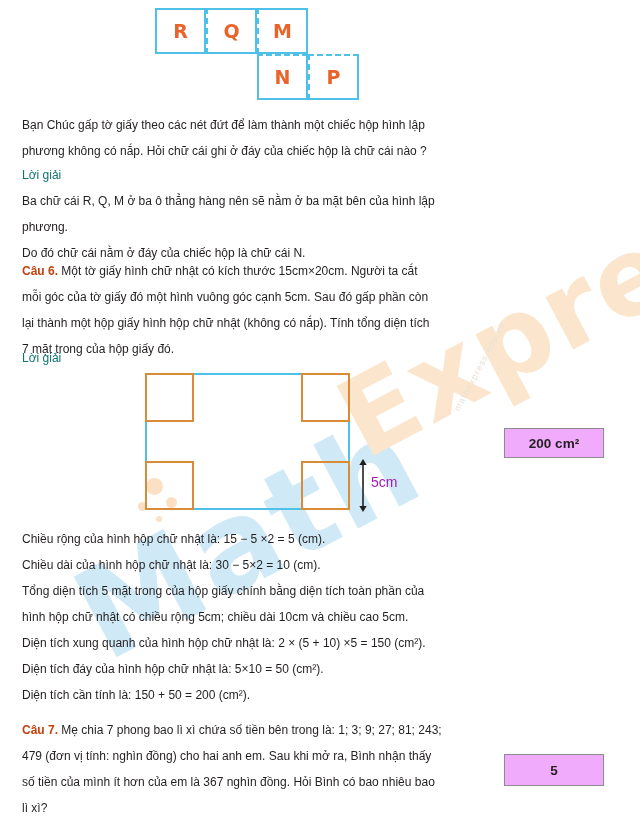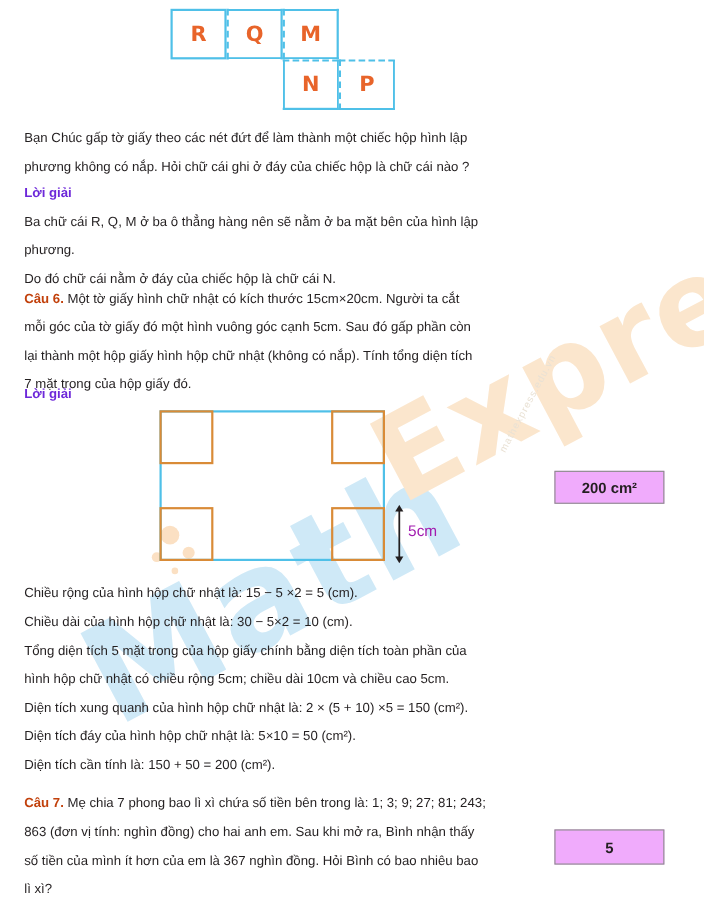--- a/index.html
+++ b/index.html
@@ -160,22 +160,22 @@
   
   .para {
     position: absolute;
     left: 22px;
     font-size: 12px;
     line-height: 26px;
     color: #231f20;
     width: 480px;
   }
   .heading-orange {
-    color: #6d28d9;
-    font-weight: 700;
+    color: #0f766e;
+    font-weight: 400;
   }
   .heading-blue {
     color: #c2410c;
     font-weight: 700;
   }
   .eq { white-space: nowrap; }
 
   
   .answer-box {
     position: absolute;
@@ -282,21 +282,21 @@
     <div class="eq">Chiều dài của hình hộp chữ nhật là: 30 − 5×2 = 10 (cm).</div>
     <div>Tổng diện tích 5 mặt trong của hộp giấy chính bằng diện tích toàn phần của</div>
     <div>hình hộp chữ nhật có chiều rộng 5cm; chiều dài 10cm và chiều cao 5cm.</div>
     <div class="eq">Diện tích xung quanh của hình hộp chữ nhật là: 2 × (5 + 10) ×5 = 150 (cm²).</div>
     <div class="eq">Diện tích đáy của hình hộp chữ nhật là: 5×10 = 50 (cm²).</div>
     <div class="eq">Diện tích cần tính là: 150 + 50 = 200 (cm²).</div>
   </div>
 
   <div class="para" style="top:717px;">
     <div><span class="heading-blue">Câu 7.</span><span> Mẹ chia 7 phong bao lì xì chứa số tiền bên trong là: 1; 3; 9; 27; 81; 243;</span></div>
-    <div>863 (đơn vị tính: nghìn đồng) cho hai anh em. Sau khi mở ra, Bình nhận thấy</div>
+    <div>479 (đơn vị tính: nghìn đồng) cho hai anh em. Sau khi mở ra, Bình nhận thấy</div>
     <div>số tiền của mình ít hơn của em là 367 nghìn đồng. Hỏi Bình có bao nhiêu bao</div>
     <div>lì xì?</div>
   </div>
 
   <div class="answer-box" id="answer-box-2">
     <span>5</span>
   </div>
 
 </div>
 

